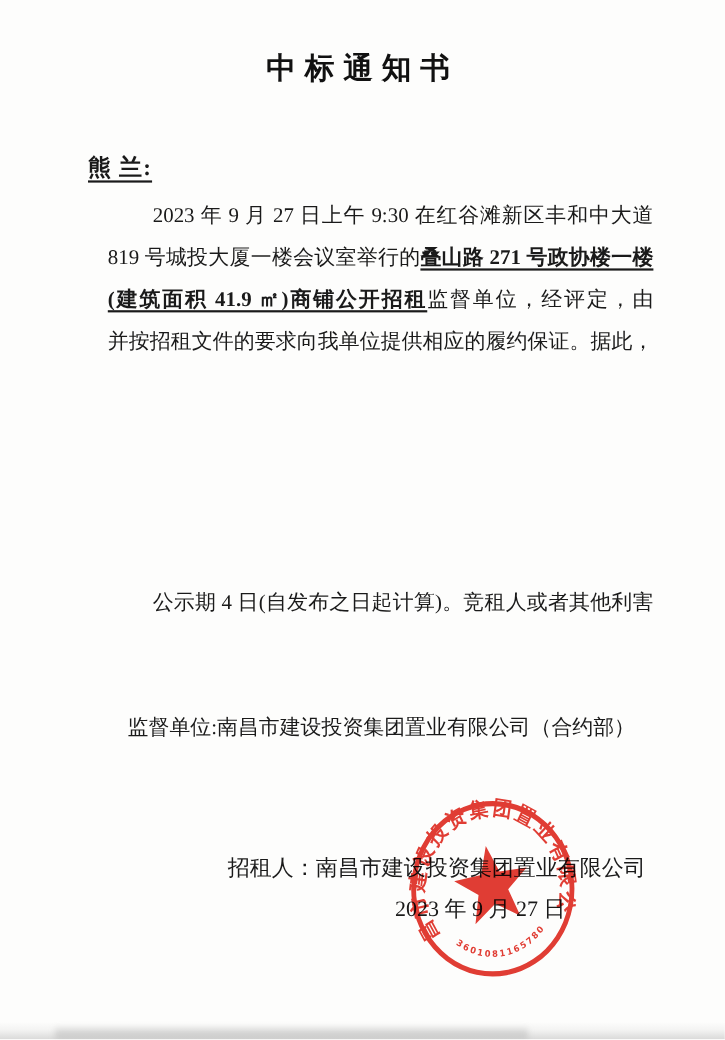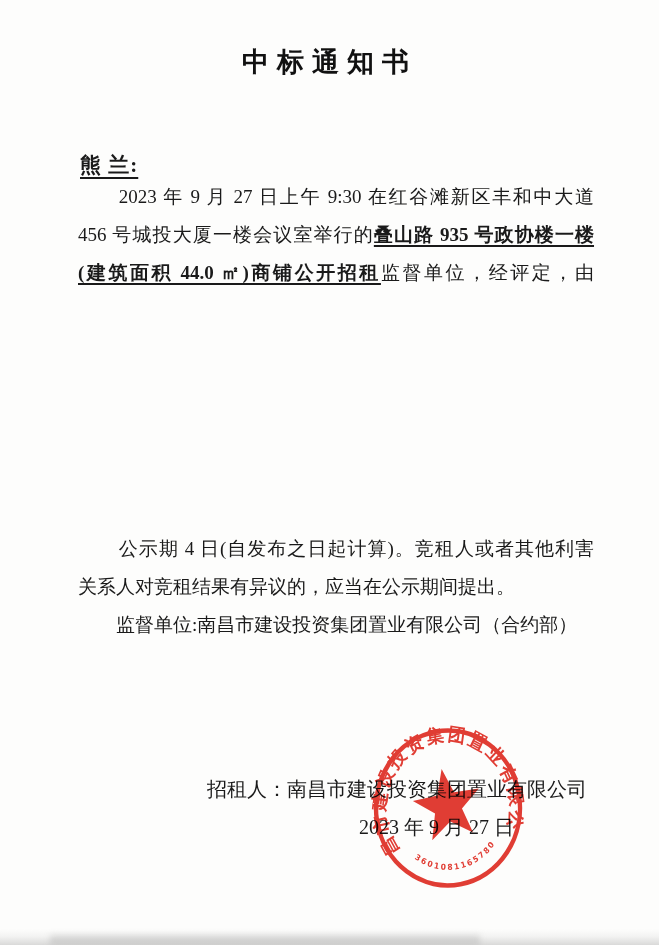--- a/index.html
+++ b/index.html
@@ -11,55 +11,55 @@
     font-family:"Liberation Serif","DejaVu Serif",serif;
     color:#1a1a1a;
   }
   .title{
     position:absolute;top:44px;left:0;width:659px;
     text-align:center;
     font-size:27px;font-weight:700;letter-spacing:8px;
     color:#111;
   }
   .recipient{
-    position:absolute;top:151px;left:80px;
+    position:absolute;top:138px;left:80px;
     font-size:21px;font-weight:700;
     text-decoration:underline;
     text-decoration-thickness:2px;
     text-underline-offset:5px;
     letter-spacing:1px;
   }
   .bodyblock{
     position:absolute;left:78px;width:516px;
     font-size:19px;line-height:38px;
   }
   .b1{top:178px;}
   .b2{top:530px;}
   .bline{min-height:38px;}
-  .bline.just{text-align:justify;text-align-last:justify;}
+  .bline.just{text-align:justify;text-align-last:justify;margin-left:20px;}
   .bline.ind{text-indent:2.15em;}
   .em{
     font-weight:700;
     text-decoration:underline;
     text-decoration-thickness:2px;
     text-underline-offset:4px;
   }
   .result{
     position:absolute;top:456px;left:80px;
     font-size:20px;font-weight:700;
   }
   .rvalue{
     border-bottom:2px solid #151515;
     padding:0 16px 3px 12px;
   }
   .contact{
     position:absolute;top:606px;left:78px;width:540px;
     font-size:19px;line-height:38px;
   }
-  .contact .cline{padding-left:38px;}
+  .contact .cline{padding-left:38px;margin-top:37px;}
   .signature{
     position:absolute;top:770px;left:207px;width:420px;
     font-size:20px;line-height:38px;
   }
   .sigdate{margin-left:152px;}
   .seal{
     position:absolute;left:368px;top:722px;
     width:160px;height:172px;
     mix-blend-mode:multiply;
     opacity:.92;
@@ -78,28 +78,28 @@
 <body>
 
 <div class="page">
 
   <div class="title">中标通知书</div>
 
   <div class="recipient">熊 兰:</div>
 
   <div class="bodyblock b1" id="body1">
       <div class="bline just ind"><span>2023 年 9 月 27 日上午 9:30 在红谷滩新区丰和中大道</span></div>
-      <div class="bline just"><span>456 号城投大厦一楼会议室举行的</span><span class="em">叠山路 935 号政协楼一楼</span></div>
-      <div class="bline just"><span class="em">(建筑面积 44.0 ㎡)商铺公开招租</span><span>监督单位，经评定，由</span></div>
+      <div class="bline just"><span>819 号城投大厦一楼会议室举行的</span><span class="em">叠山路 271 号政协楼一楼</span></div>
+      <div class="bline just"><span class="em">(建筑面积 41.9 ㎡)商铺公开招租</span><span>监督单位，经评定，由</span></div>
+      <div class="bline just"><span>并按招租文件的要求向我单位提供相应的履约保证。据此，</span></div>
     </div>
 
 
   <div class="bodyblock b2" id="body2">
       <div class="bline just ind"><span>公示期 4 日(自发布之日起计算)。竞租人或者其他利害</span></div>
-      <div class="bline"><span>关系人对竞租结果有异议的，应当在公示期间提出。</span></div>
     </div>
 
   <div class="contact">
     <div class="cline">监督单位:南昌市建设投资集团置业有限公司（合约部）</div>
   </div>
 
   <div class="signature">
     <div>
       <span>招租人：</span><span>南昌市建设投资集团置业有限公司</span>
     </div>

